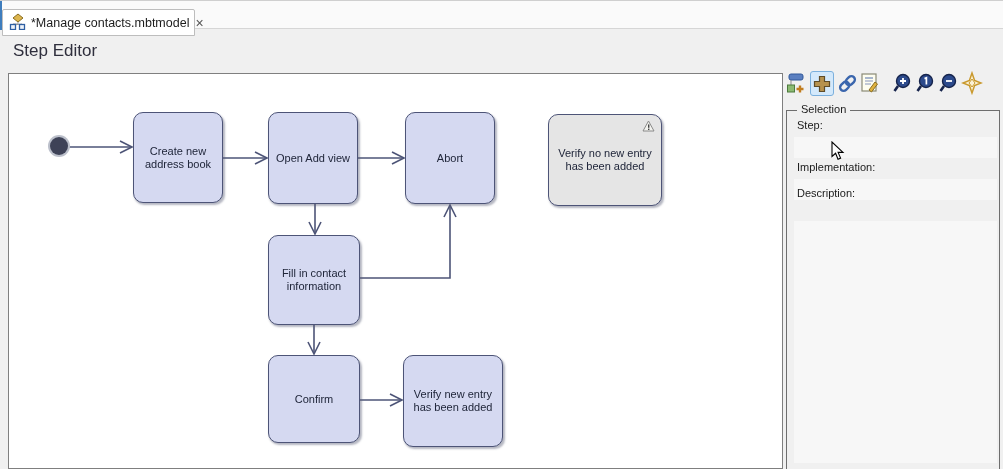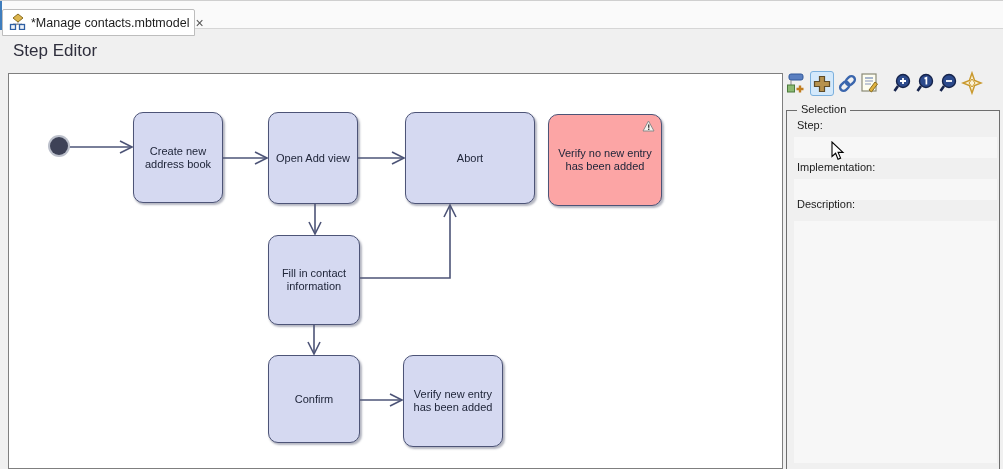--- a/index.html
+++ b/index.html
@@ -57,21 +57,21 @@
   .state {
     position:absolute;
     background:#d5d9f1;
     border:1.5px solid #4d5477;
     border-radius:10px;
     box-shadow:1.5px 2px 2px rgba(90,95,120,0.45);
     display:flex; align-items:center; justify-content:center;
     text-align:center; font-size:11px; line-height:13px; color:#20263a;
   }
   .state .lbl span { display:block; }
-  .note { background:#fca5a5; }
+  .note { background:#e5e5e5; }
   .warn { position:absolute; right:6px; top:5px; }
 
   
   .ticonbtn { position:absolute; }
   .sel-tool {
     position:absolute; left:810px; top:71px; width:24px; height:25px;
     background:#d4e9fb; border:1px solid #7cb0dd; border-radius:3px;
     display:flex; align-items:center; justify-content:center;
   }
   .group {
@@ -82,21 +82,21 @@
     position:absolute; left:797px; top:103px;
     background:#f0f0f0; padding:0 4px;
     font-size:11px; color:#1b1b1b; z-index:2;
   }
   .plabel { position:absolute; font-size:11px; color:#1b1b1b; }
   .pfield { position:absolute; background:#f7f7f7; }
   .lbl-step { left:797px; top:119px; }
   .fld-step { left:794px; top:137px; width:203px; height:21px; }
   .lbl-impl { left:797px; top:161px; }
   .fld-impl { left:794px; top:179px; width:203px; height:21px; }
-  .lbl-desc { left:797px; top:198px; }
+  .lbl-desc { left:797px; top:187px; }
   .fld-desc { left:794px; top:221px; width:203px; height:242px; }
 
   .cursor { position:absolute; left:831px; top:141px; z-index:5; }
 </style>
 </head>
 <body>
 
 <div class="tabbar">
   <div class="tab-accent"></div>
   <div class="tab">
@@ -158,21 +158,21 @@
       <span>address book</span>
     </div>
   </div>
 
   <div class="state" style="left:259px;top:38px;width:90px;height:92px">
     <div class="lbl">
       <span>Open Add view</span>
     </div>
   </div>
 
-  <div class="state" style="left:396px;top:38px;width:130px;height:92px">
+  <div class="state" style="left:396px;top:38px;width:90px;height:92px">
     <div class="lbl">
       <span>Abort</span>
     </div>
   </div>
 
   <div class="state note" style="left:539px;top:40px;width:114px;height:92px">
     <span class="warn">
       <svg width="13" height="12" viewBox="0 0 13 12">
         <path d="M6.5,1 L12,11 L1,11 Z" fill="#f2f2ee" stroke="#8a8a8a" stroke-width="1"></path>
         <rect x="6" y="4.4" width="1.4" height="3.4" fill="#444"></rect>

